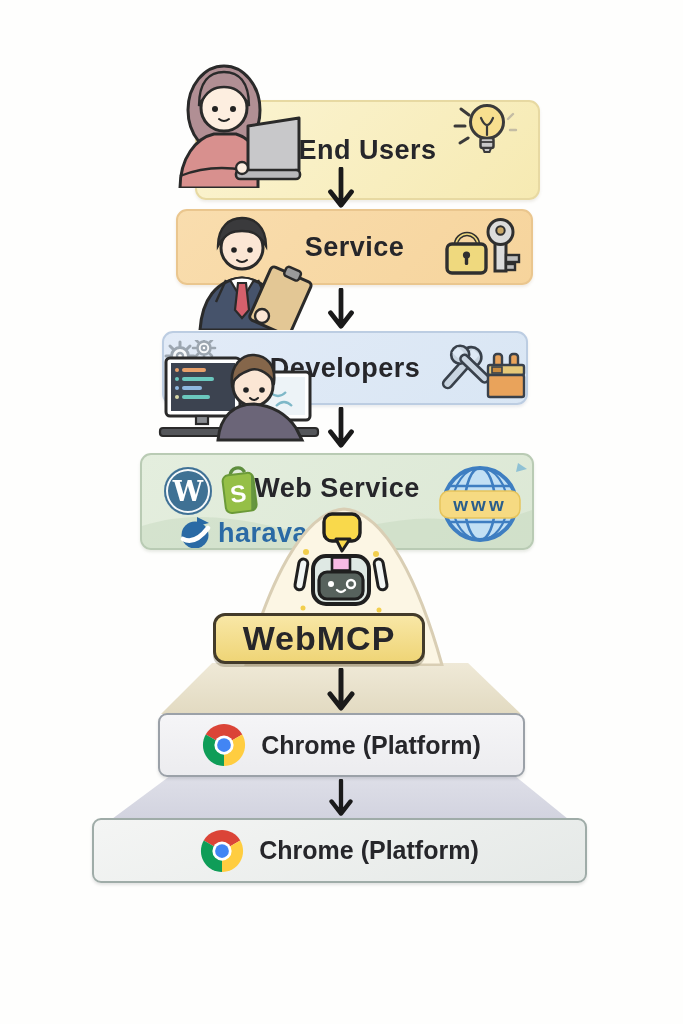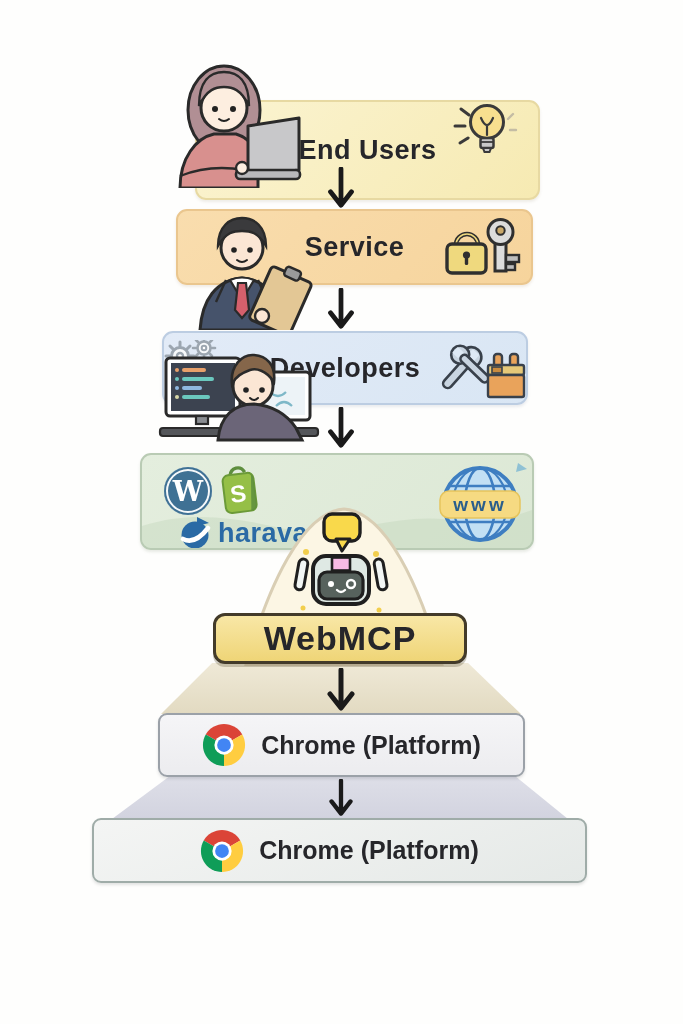--- a/index.html
+++ b/index.html
@@ -12,21 +12,21 @@
   .layer-label{font-weight:bold;color:#26262A;letter-spacing:.5px;}
 
   #box-end-users{left:195px;top:100px;width:345px;height:100px;border-radius:11px;
     background:linear-gradient(135deg,#FBF4D2,#F6EAB2);border:2px solid #E7D9A2;box-shadow:0 2px 3px rgba(120,110,70,.12);}
   #box-business{left:176px;top:209px;width:357px;height:76px;border-radius:11px;
     background:linear-gradient(135deg,#F9DDAE,#F6D49C);border:2px solid #EAC68E;box-shadow:0 2px 3px rgba(140,100,50,.12);}
   #box-developers{left:162px;top:331px;width:366px;height:74px;border-radius:11px;
     background:linear-gradient(135deg,#E2EBF7,#D9E6F4);border:2px solid #BCCDE2;box-shadow:0 2px 3px rgba(80,100,130,.12);}
   #box-web-service{left:140px;top:453px;width:394px;height:97px;border-radius:11px;
     background:linear-gradient(135deg,#E4EEDE,#DCE8D5);border:2px solid #B9CBB4;box-shadow:0 2px 3px rgba(90,110,80,.14);overflow:hidden;}
-  #box-webmcp{left:213px;top:613px;width:254px;height:51px;border-radius:12px;
+  #box-webmcp{left:213px;top:613px;width:212px;height:51px;border-radius:12px;
     background:linear-gradient(180deg,#F8E7A6,#EFD577);border:3px solid #433B2A;z-index:6;
     box-shadow:0 3px 0 rgba(90,80,45,.28);}
   #box-chrome-top{left:158px;top:713px;width:367px;height:64px;border-radius:9px;
     background:linear-gradient(180deg,#F5F5F7,#ECECEF);border:2px solid #9BA1A8;z-index:5;box-shadow:0 2px 3px rgba(60,60,70,.15);}
   #box-chrome-base{left:92px;top:818px;width:495px;height:65px;border-radius:9px;
     background:linear-gradient(160deg,#F4F5F4,#E5E9E7);border:2px solid #9FACA8;z-index:5;box-shadow:0 2px 3px rgba(60,70,65,.15);}
 
   .trapezoid{position:absolute;z-index:1;}
   #trap-webmcp-chrome{left:161px;top:663px;width:360px;height:51px;
     clip-path:polygon(14.2% 0,85.3% 0,100% 100%,0 100%);
@@ -140,20 +140,21 @@
   </svg>
 
   <svg class="arrow" style="left:326px;top:407px;" width="30" height="42" viewBox="0 0 30 44">
     <path d="M15,2 L15,37 M4,26 L15,40 L26,26" stroke="#1A1A1A" stroke-width="5" fill="none" stroke-linecap="round" stroke-linejoin="round"></path>
   </svg>
 
   <div class="layer-box" id="box-web-service">
     <svg class="ws-wave" viewBox="0 0 394 52" preserveAspectRatio="none">
       <path d="M0,30 C50,14 95,22 140,32 C200,45 255,16 310,24 C345,29 372,22 394,14 L394,52 L0,52 Z" fill="#C3D6BD" opacity="0.45"></path>
     </svg>
+    <div class="layer-label" id="label-web-service">Web Service</div>
     <div id="wordpress-logo">
       <span>W</span>
     </div>
     <svg id="shopify-logo" width="46" height="56" viewBox="0 0 46 56">
       <g transform="rotate(-7 23 32)">
         <path d="M16,15 a8,9 0 0 1 15,-2" fill="none" stroke="#5E8E3E" stroke-width="3.4"></path>
         <rect x="8" y="14" width="31" height="38" rx="6" fill="#95BF47" stroke="#6B9A38" stroke-width="2"></rect>
         <path d="M39,18 l0,30 a6,6 0 0 1 -6,4 l4,-36 z" fill="#5E8E3E" opacity="0.85"></path>
         <text x="22" y="42" text-anchor="middle" font-family="Liberation Sans,sans-serif" font-weight="bold" font-size="24" fill="#FFFFFF">S</text>
       </g>

